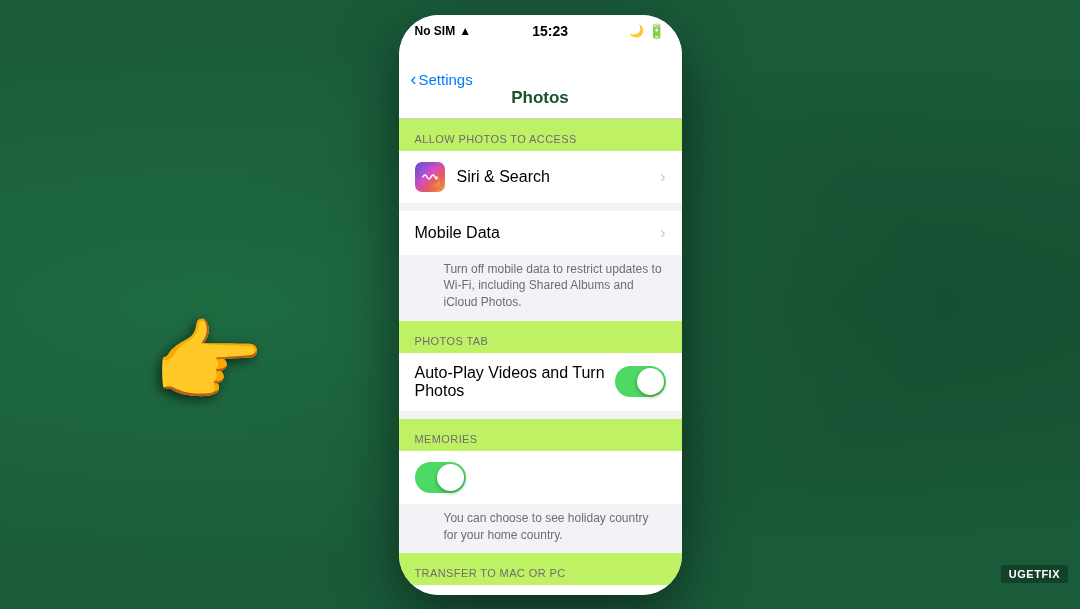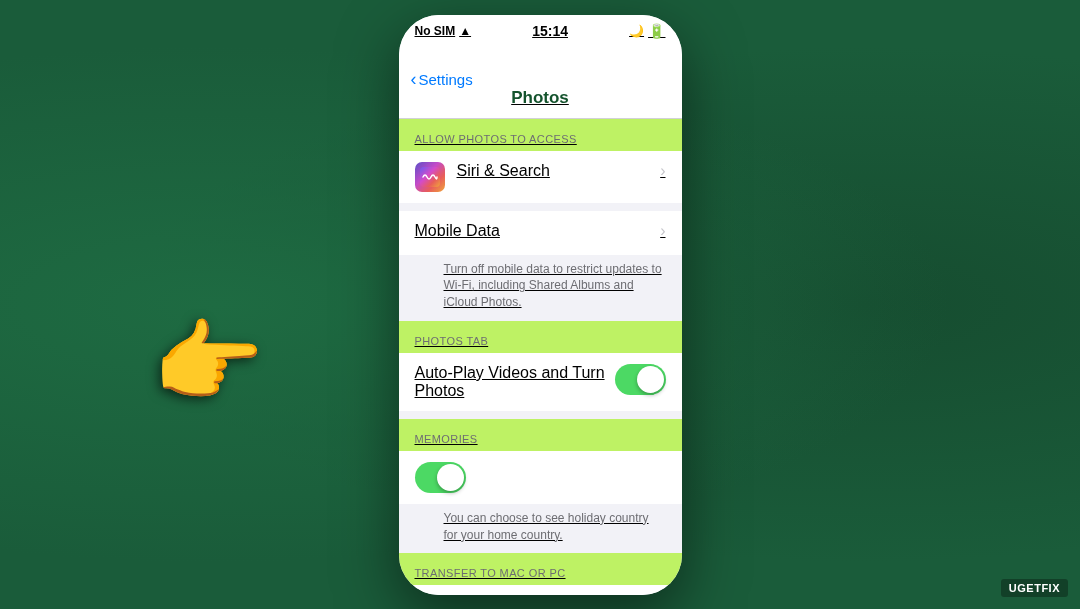--- a/index.html
+++ b/index.html
@@ -19,21 +19,20 @@
     }
 
     .phone-container {
       position: relative;
       width: 283px;
       background: #f2f2f7;
       border-radius: 40px;
       overflow: hidden;
       box-shadow: 0 20px 60px rgba(0,0,0,0.5);
       height: 580px;
-      text-decoration: underline;
     }
 
     
     .status-bar {
       background: white;
       display: flex;
       justify-content: space-between;
       align-items: center;
       padding: 8px 16px 4px;
       font-size: 12px;
@@ -94,21 +93,21 @@
       background: #bef264;
     }
 
     .settings-group {
       background: white;
       border-radius: 0;
     }
 
     .settings-row {
       display: flex;
-      align-items: flex-start;
+      align-items: center;
       padding: 11px 16px;
       border-bottom: 1px solid #e5e5ea;
       background: white;
       min-height: 44px;
     }
 
     .settings-row:last-child {
       border-bottom: none;
     }
 
@@ -176,21 +175,21 @@
     👈
   </div>
 
   <div class="phone-container">
 
     <div class="status-bar">
       <div class="status-left">
         <span>No SIM</span>
         <span>▲</span>
       </div>
-      <div class="status-center">15:14</div>
+      <div class="status-center">15:23</div>
       <div class="status-right">
         <span>🌙</span>
         <span style="font-size:14px;">🔋</span>
       </div>
     </div>
 
     <div class="nav-bar">
       <div class="back-button">
         <span class="back-chevron">‹</span>
         <span>Settings</span>
@@ -261,15 +260,15 @@
         <div class="settings-row">
           
           
         </div>
       </div>
 
     </div>
 
   </div>
 
-  <div style="position:absolute; bottom:12px; right:12px; color:white; font-size:11px; font-weight:700; letter-spacing:0.5px; background:rgba(0,0,0,0.3); padding:3px 8px; border-radius:3px;">UGETFIX</div>
+  <div style="position:absolute; bottom:26px; right:12px; color:white; font-size:11px; font-weight:700; letter-spacing:0.5px; background:rgba(0,0,0,0.3); padding:3px 8px; border-radius:3px;">UGETFIX</div>
 
 </div>
 
 </body></html>

